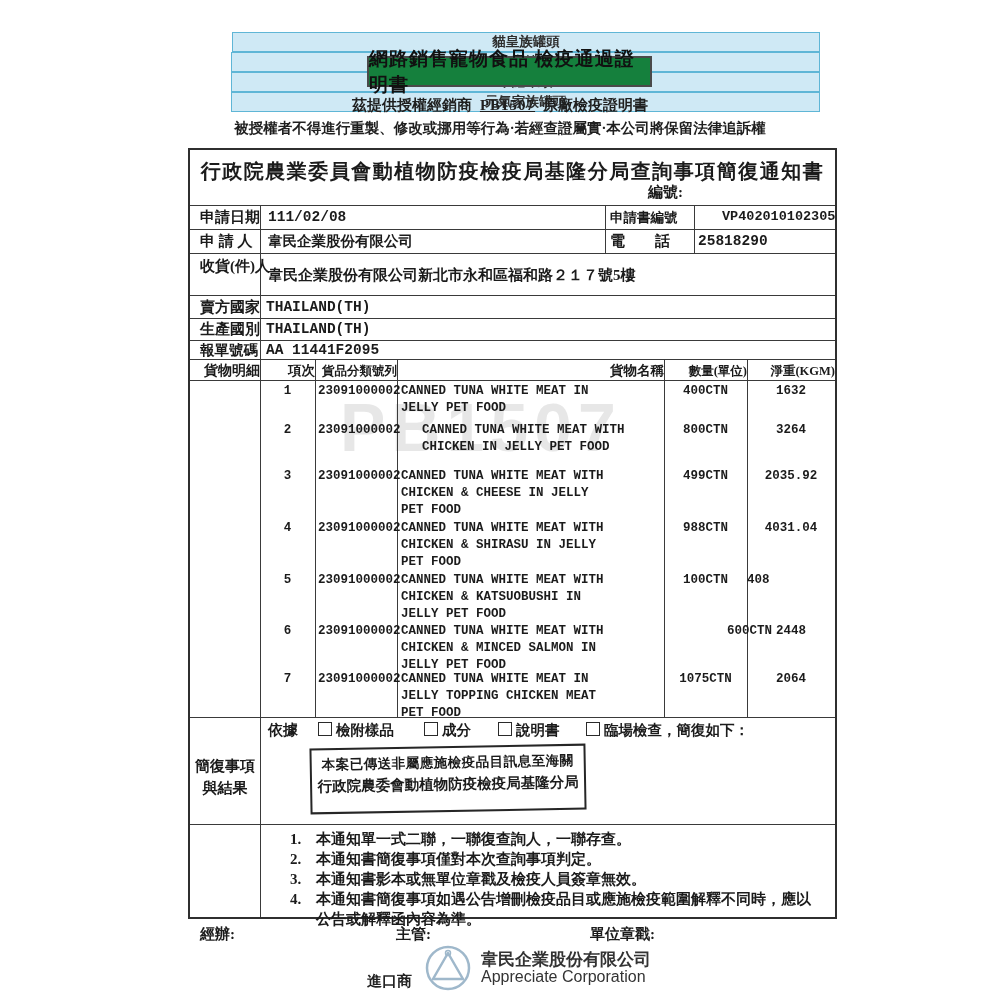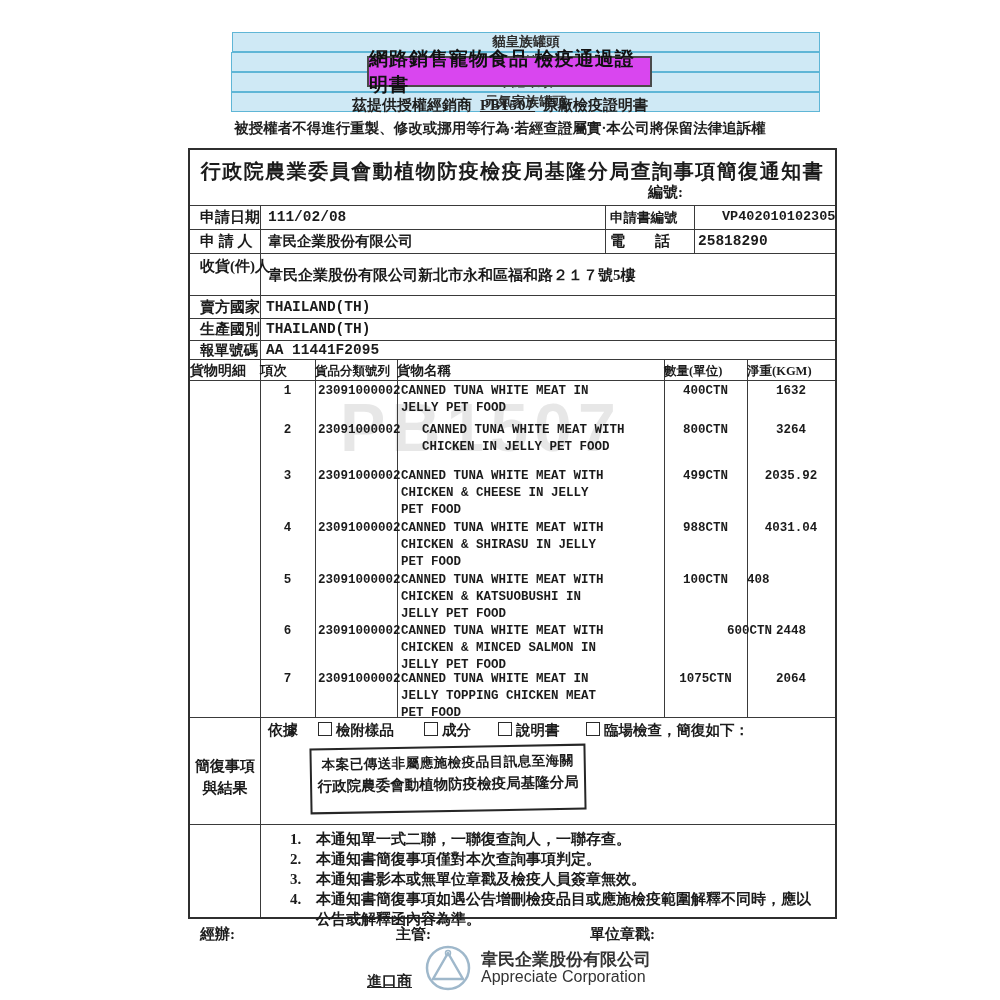--- a/index.html
+++ b/index.html
@@ -9,60 +9,60 @@
   .abs{position:absolute;}
   
   .tabs{position:absolute;left:232px;top:32px;width:588px;height:23px;display:flex;flex-direction:column;}
   .tab{flex:1;background:#cfe9f5;border:1px solid #5fb6d6;margin-left:-1px;
        display:flex;align-items:center;justify-content:center;
        font-family:"Liberation Sans","DejaVu Sans",sans-serif;
        font-size:13.5px;font-weight:700;color:#2e2e2e;cursor:pointer;}
   .tab:first-child{margin-left:0;}
   
   .cert-title{position:absolute;left:367px;top:56px;width:285px;height:31px;
-      background:#d946ef;border:2px solid #4a4a4a;box-sizing:border-box;
+      background:#15803d;border:2px solid #4a4a4a;box-sizing:border-box;
       display:flex;align-items:center;justify-content:center;
       font-size:19px;font-weight:700;letter-spacing:1px;color:#111;}
   .subtitle{position:absolute;left:0;top:96px;width:100%;text-align:center;
       font-size:15px;font-weight:700;color:#1f1f1f;}
   .subtitle .code{text-decoration:underline;padding:0 8px;letter-spacing:1px;}
   .warning{position:absolute;left:0;top:119px;width:100%;text-align:center;
       font-size:14.5px;font-weight:700;color:#1f1f1f;}
   
   .form{position:absolute;left:188px;top:148px;width:645px;height:767px;
         border:2px solid #2f2f2f;box-sizing:content-box;}
   .hline{position:absolute;left:0;width:645px;height:1px;background:#3a3a3a;}
   .vline{position:absolute;width:1px;background:#3a3a3a;}
   .form-title{position:absolute;left:0;top:8px;width:100%;text-align:center;
       font-size:20px;font-weight:700;letter-spacing:1.5px;}
   .lbl{font-size:15px;font-weight:700;text-align:center;}
   .val{font-size:14.5px;font-weight:600;}
   .cell{position:absolute;white-space:nowrap;}
-  .gh{position:absolute;text-align:left;font-size:13.5px;font-weight:700;}
+  .gh{position:absolute;text-align:right;font-size:13.5px;font-weight:700;}
   .item span{position:absolute;font-family:"Liberation Mono","DejaVu Sans Mono",monospace;
       font-size:12.5px;font-weight:600;line-height:17px;}
   .item .nm{white-space:normal;}
   .watermark{position:absolute;left:150px;top:238px;font-size:68px;font-weight:700;
       letter-spacing:6px;color:rgba(175,175,175,0.30);
       font-family:"Liberation Sans","DejaVu Sans",sans-serif;z-index:0;}
   .cbx{display:inline-block;width:12px;height:12px;border:1.5px solid #2a2a2a;
       vertical-align:-1px;margin-right:4px;background:#fff;cursor:pointer;}
   .cbl{font-size:14.5px;font-weight:700;}
   .stamp{position:absolute;left:120px;top:596px;width:272px;height:62px;
       border:2.5px solid #262626;transform:rotate(-1deg);text-align:center;z-index:1;}
   .stamp .s1{margin-top:6px;font-size:13.5px;font-weight:600;letter-spacing:0.5px;}
   .stamp .s2{margin-top:3px;font-size:14.5px;font-weight:700;}
   .note{position:absolute;font-size:15px;font-weight:700;line-height:20px;}
   .signoff{position:absolute;font-size:15px;font-weight:700;}
   .footer-zh{position:absolute;left:481px;top:948px;font-size:17px;font-weight:700;color:#333;
       font-family:"Liberation Sans","DejaVu Sans",sans-serif;}
   .footer-en{position:absolute;left:481px;top:968px;font-size:16px;color:#333;
       font-family:"Liberation Sans","DejaVu Sans",sans-serif;}
   .importer{position:absolute;left:367px;top:972px;font-size:15px;font-weight:700;color:#222;
-      font-family:"Liberation Sans","DejaVu Sans",sans-serif;text-decoration:underline;}
+      font-family:"Liberation Sans","DejaVu Sans",sans-serif;}
 </style>
 </head>
 <body>
 
 <div class="page">
 
   <div class="tabs">
     <div class="tab">貓皇族罐頭</div>
     <div class="tab">御宴罐頭</div>
     <div class="tab">卡蘿罐頭</div>

